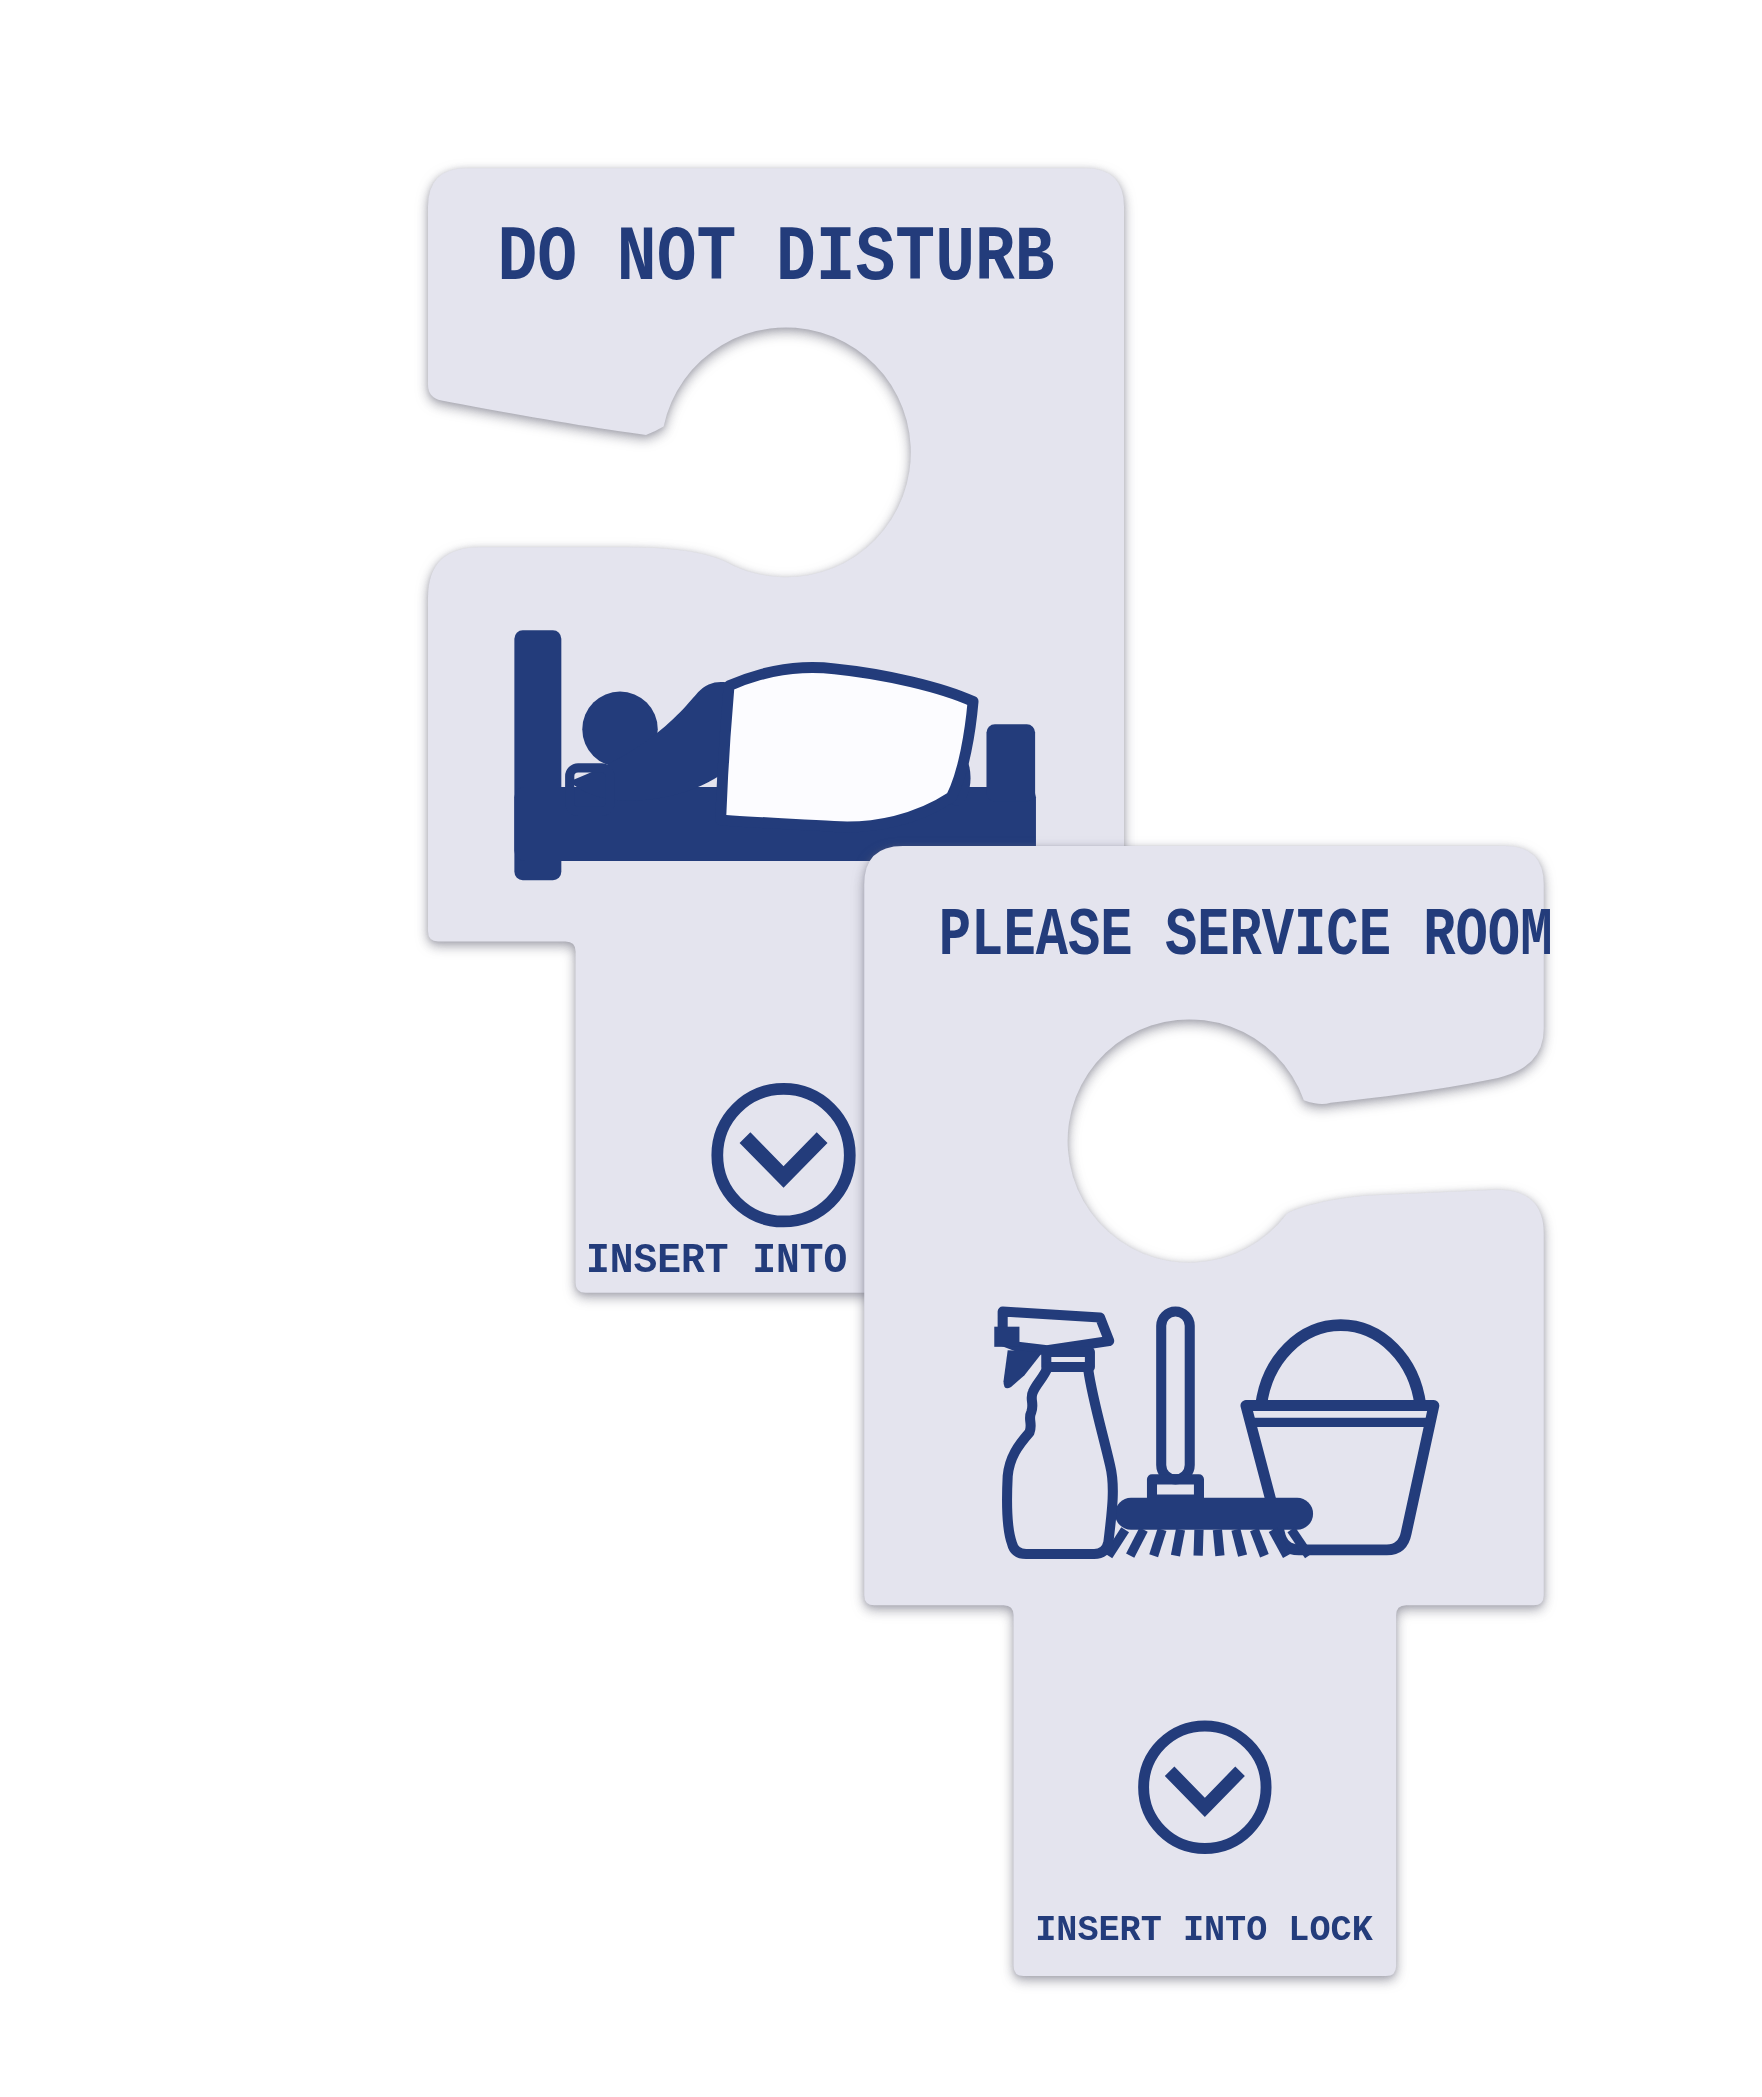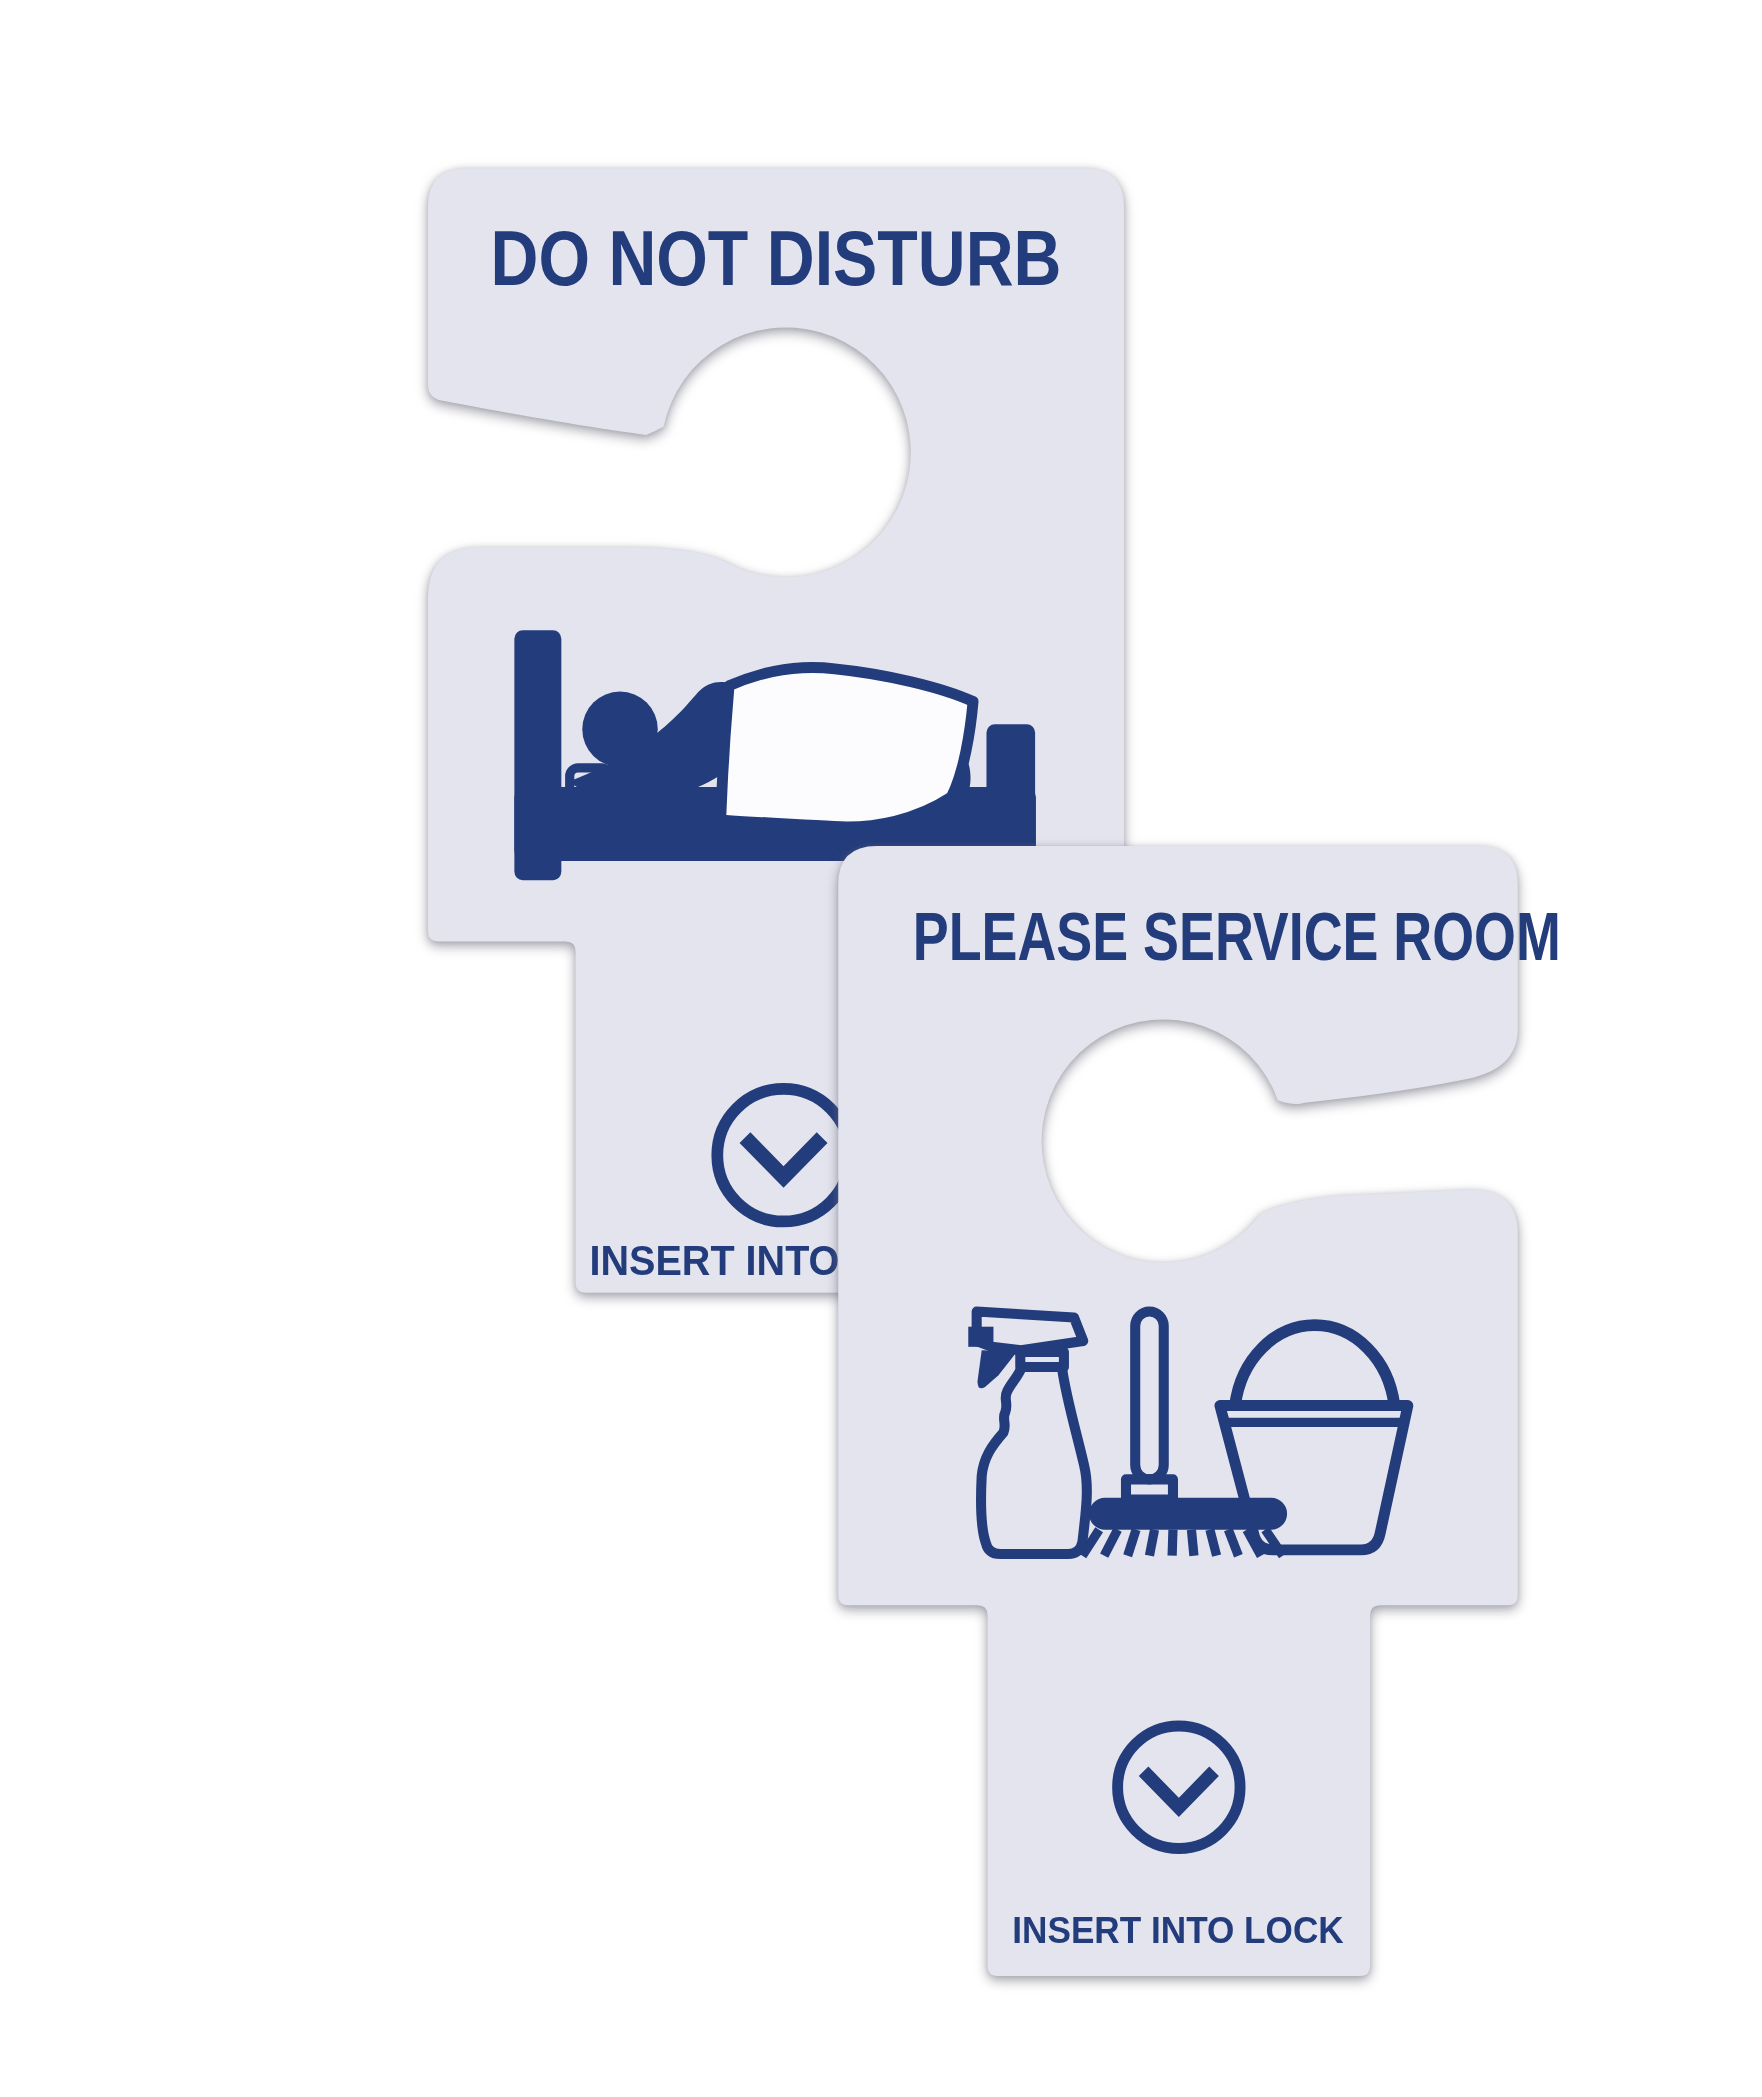--- a/index.html
+++ b/index.html
@@ -1,21 +1,21 @@
 <!DOCTYPE html>
 <html style="font-size:13.4px"><head>
 <meta charset="utf-8">
 <style>
   html,body{margin:0;padding:0;}
   body{
     width:1762px;height:2098px;position:relative;overflow:hidden;
     background:#ffffff;
     font-family:"Liberation Sans", sans-serif;
   }
-  .hanger{position:absolute;}
+  .hanger{position:absolute;font-family:Liberation Mono, monospace;}
   .hanger svg{
     position:absolute;left:0;top:0;overflow:visible;
     filter: drop-shadow(0 4.2px 5.9px rgba(105,105,122,0.50)) drop-shadow(0 1.7px 2.5px rgba(105,105,122,0.30));
   }
   .card-shape{fill:#e4e4ee;}
   .ink{fill:#233c7b;}
   .ink-line{stroke:#233c7b;fill:none;}
   .hanger .label{
     position:absolute;left:0;width:100%;text-align:center;white-space:nowrap;
     color:#233c7b;font-weight:700;line-height:1;
@@ -65,21 +65,21 @@
 
     <g>
       <circle class="ink-line" cx="424" cy="1177" r="79" stroke-width="14"></circle>
       <polyline class="ink-line" points="378,1156 424,1203 470,1156" stroke-width="18" stroke-linejoin="miter"></polyline>
     </g>
   </svg>
   <div class="label title">DO NOT DISTURB</div>
   <div class="label footer">INSERT INTO LOCK</div>
 </div>
 
-<div class="hanger" id="hanger-psr" style="left:838px;top:846px;width:680px;height:1130px;">
+<div class="hanger" id="hanger-psr" style="left:864px;top:846px;width:680px;height:1130px;">
   <svg width="680" height="1130" viewBox="0 0 810 1347">
     <path class="card-shape" d="
       M 46 0 H 764 Q 810 0 810 46
       V 218 Q 810 266 748 278
       C 678 292 612 300 556 306
       Q 543 310 524 303
       A 145 145 0 1 0 504 438
       C 522 429 556 421 596 417
       L 748 410 Q 810 407 810 462
       V 893 Q 810 905 798 905

